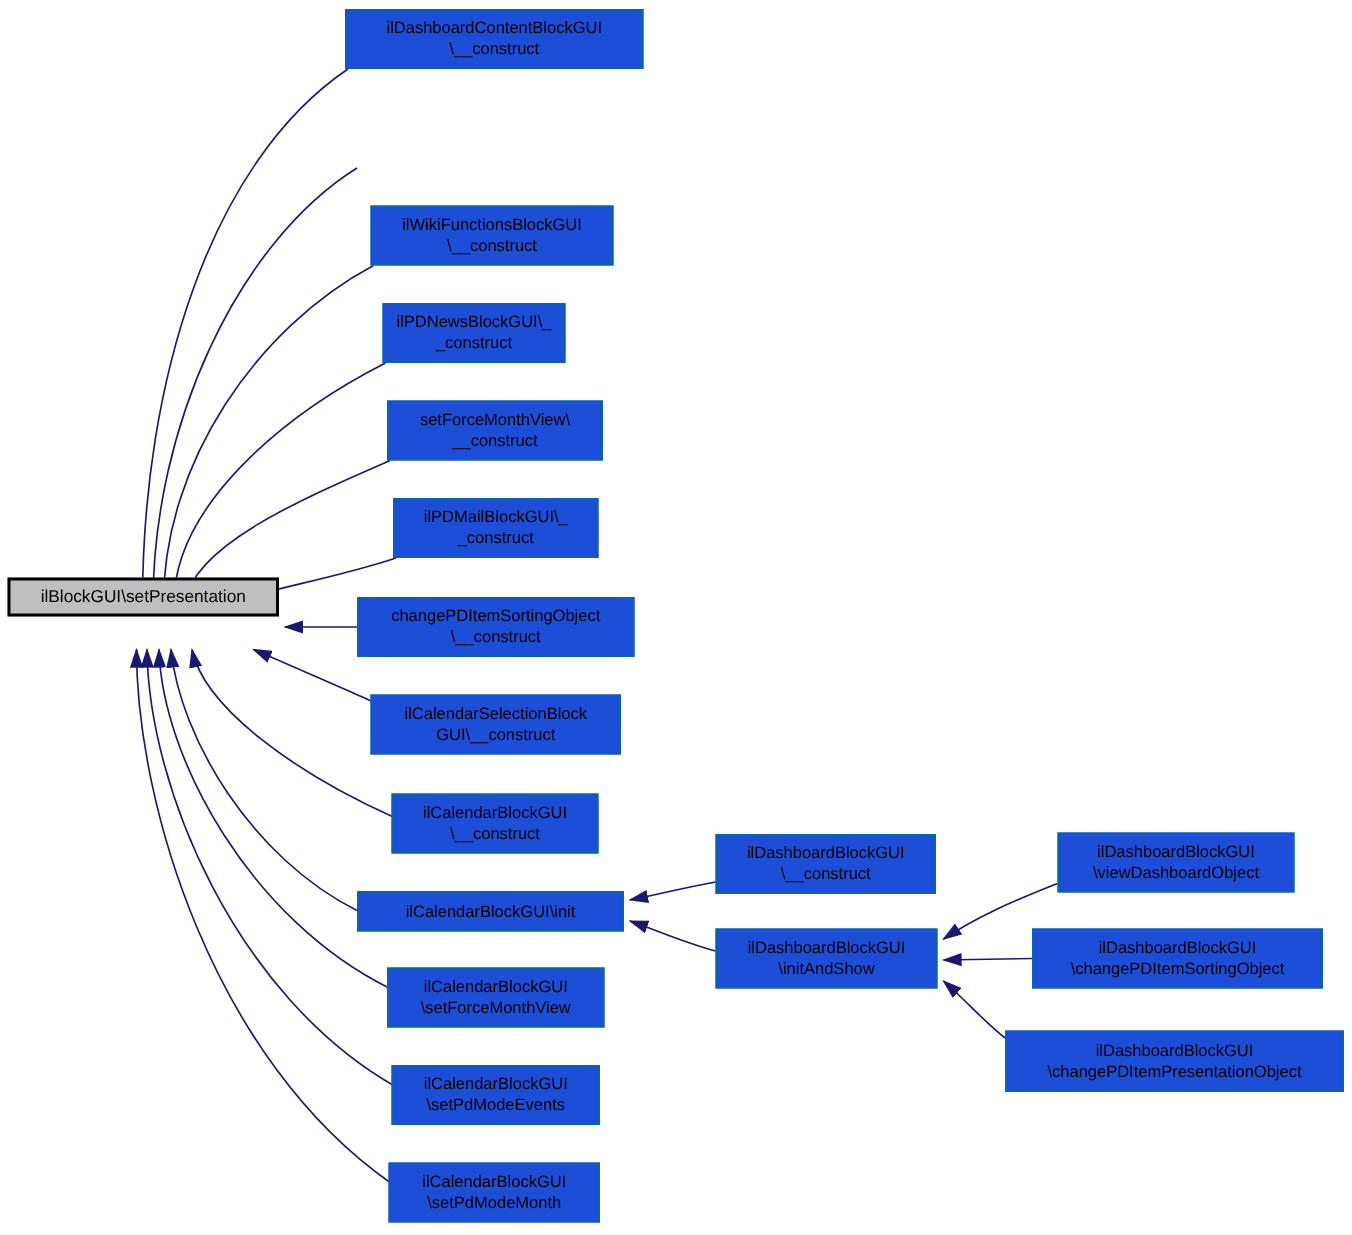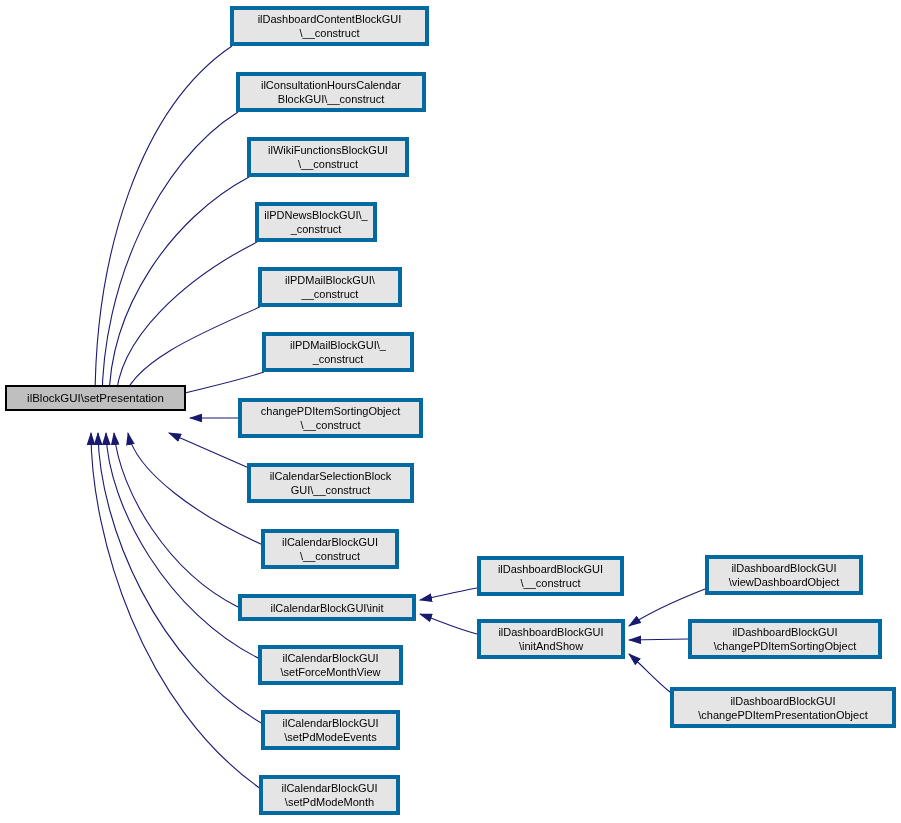--- a/index.html
+++ b/index.html
@@ -18,22 +18,22 @@
   svg.edges {
     position: absolute;
     left: 0;
     top: 0;
     width: 901px;
     height: 823px;
   }
   .node {
     position: absolute;
     box-sizing: border-box;
-    background: #e5e5e5;
-    border: 4px solid #0369a1;
+    background: #1d4ed8;
+    border: 1px solid #0369a1;
     color: #000000;
     font-size: 11px;
     line-height: 14px;
     text-align: center;
     white-space: pre-line;
     display: flex;
     align-items: center;
     justify-content: center;
     cursor: pointer;
   }
@@ -80,29 +80,27 @@
 
     <path class="edge" d="M705,589 C672,602 650,612 629,626" marker-end="url(#arrow)"></path>
     <path class="edge" d="M688,639 L629,640" marker-end="url(#arrow)"></path>
     <path class="edge" d="M670,692 C655,680 645,668 629,654" marker-end="url(#arrow)"></path>
   </svg>
 
   <div class="node center" style="left:5px; top:385px; width:181px; height:26px;">ilBlockGUI\setPresentation</div>
 
   <div class="node" style="left:230px; top:6px;  width:199px; height:40px;">ilDashboardContentBlockGUI
 \__construct</div>
-  <div class="node" style="left:236px; top:72px; width:190px; height:40px;">ilConsultationHoursCalendar
-BlockGUI\__construct</div>
   <div class="node" style="left:247px; top:137px; width:162px; height:40px;">ilWikiFunctionsBlockGUI
 \__construct</div>
   <div class="node" style="left:255px; top:202px; width:122px; height:40px;">ilPDNewsBlockGUI\_
 _construct</div>
-  <div class="node" style="left:258px; top:267px; width:144px; height:40px;">ilPDMailBlockGUI\
+  <div class="node" style="left:258px; top:267px; width:144px; height:40px;">setForceMonthView\
 __construct</div>
-  <div class="node" style="left:262px; top:332px; width:152px; height:40px;">ilPDMailBlockGUI\_
+  <div class="node" style="left:262px; top:332px; width:137px; height:40px;">ilPDMailBlockGUI\_
 _construct</div>
   <div class="node" style="left:238px; top:398px; width:185px; height:40px;">changePDItemSortingObject
 \__construct</div>
   <div class="node" style="left:247px; top:463px; width:167px; height:40px;text-align:center;">ilCalendarSelectionBlock
 GUI\__construct</div>
   <div class="node" style="left:261px; top:529px; width:138px; height:40px;">ilCalendarBlockGUI
 \__construct</div>
   <div class="node" style="left:238px; top:594px; width:178px; height:27px;">ilCalendarBlockGUI\init</div>
   <div class="node" style="left:258px; top:645px; width:145px; height:40px;">ilCalendarBlockGUI
 \setForceMonthView</div>

